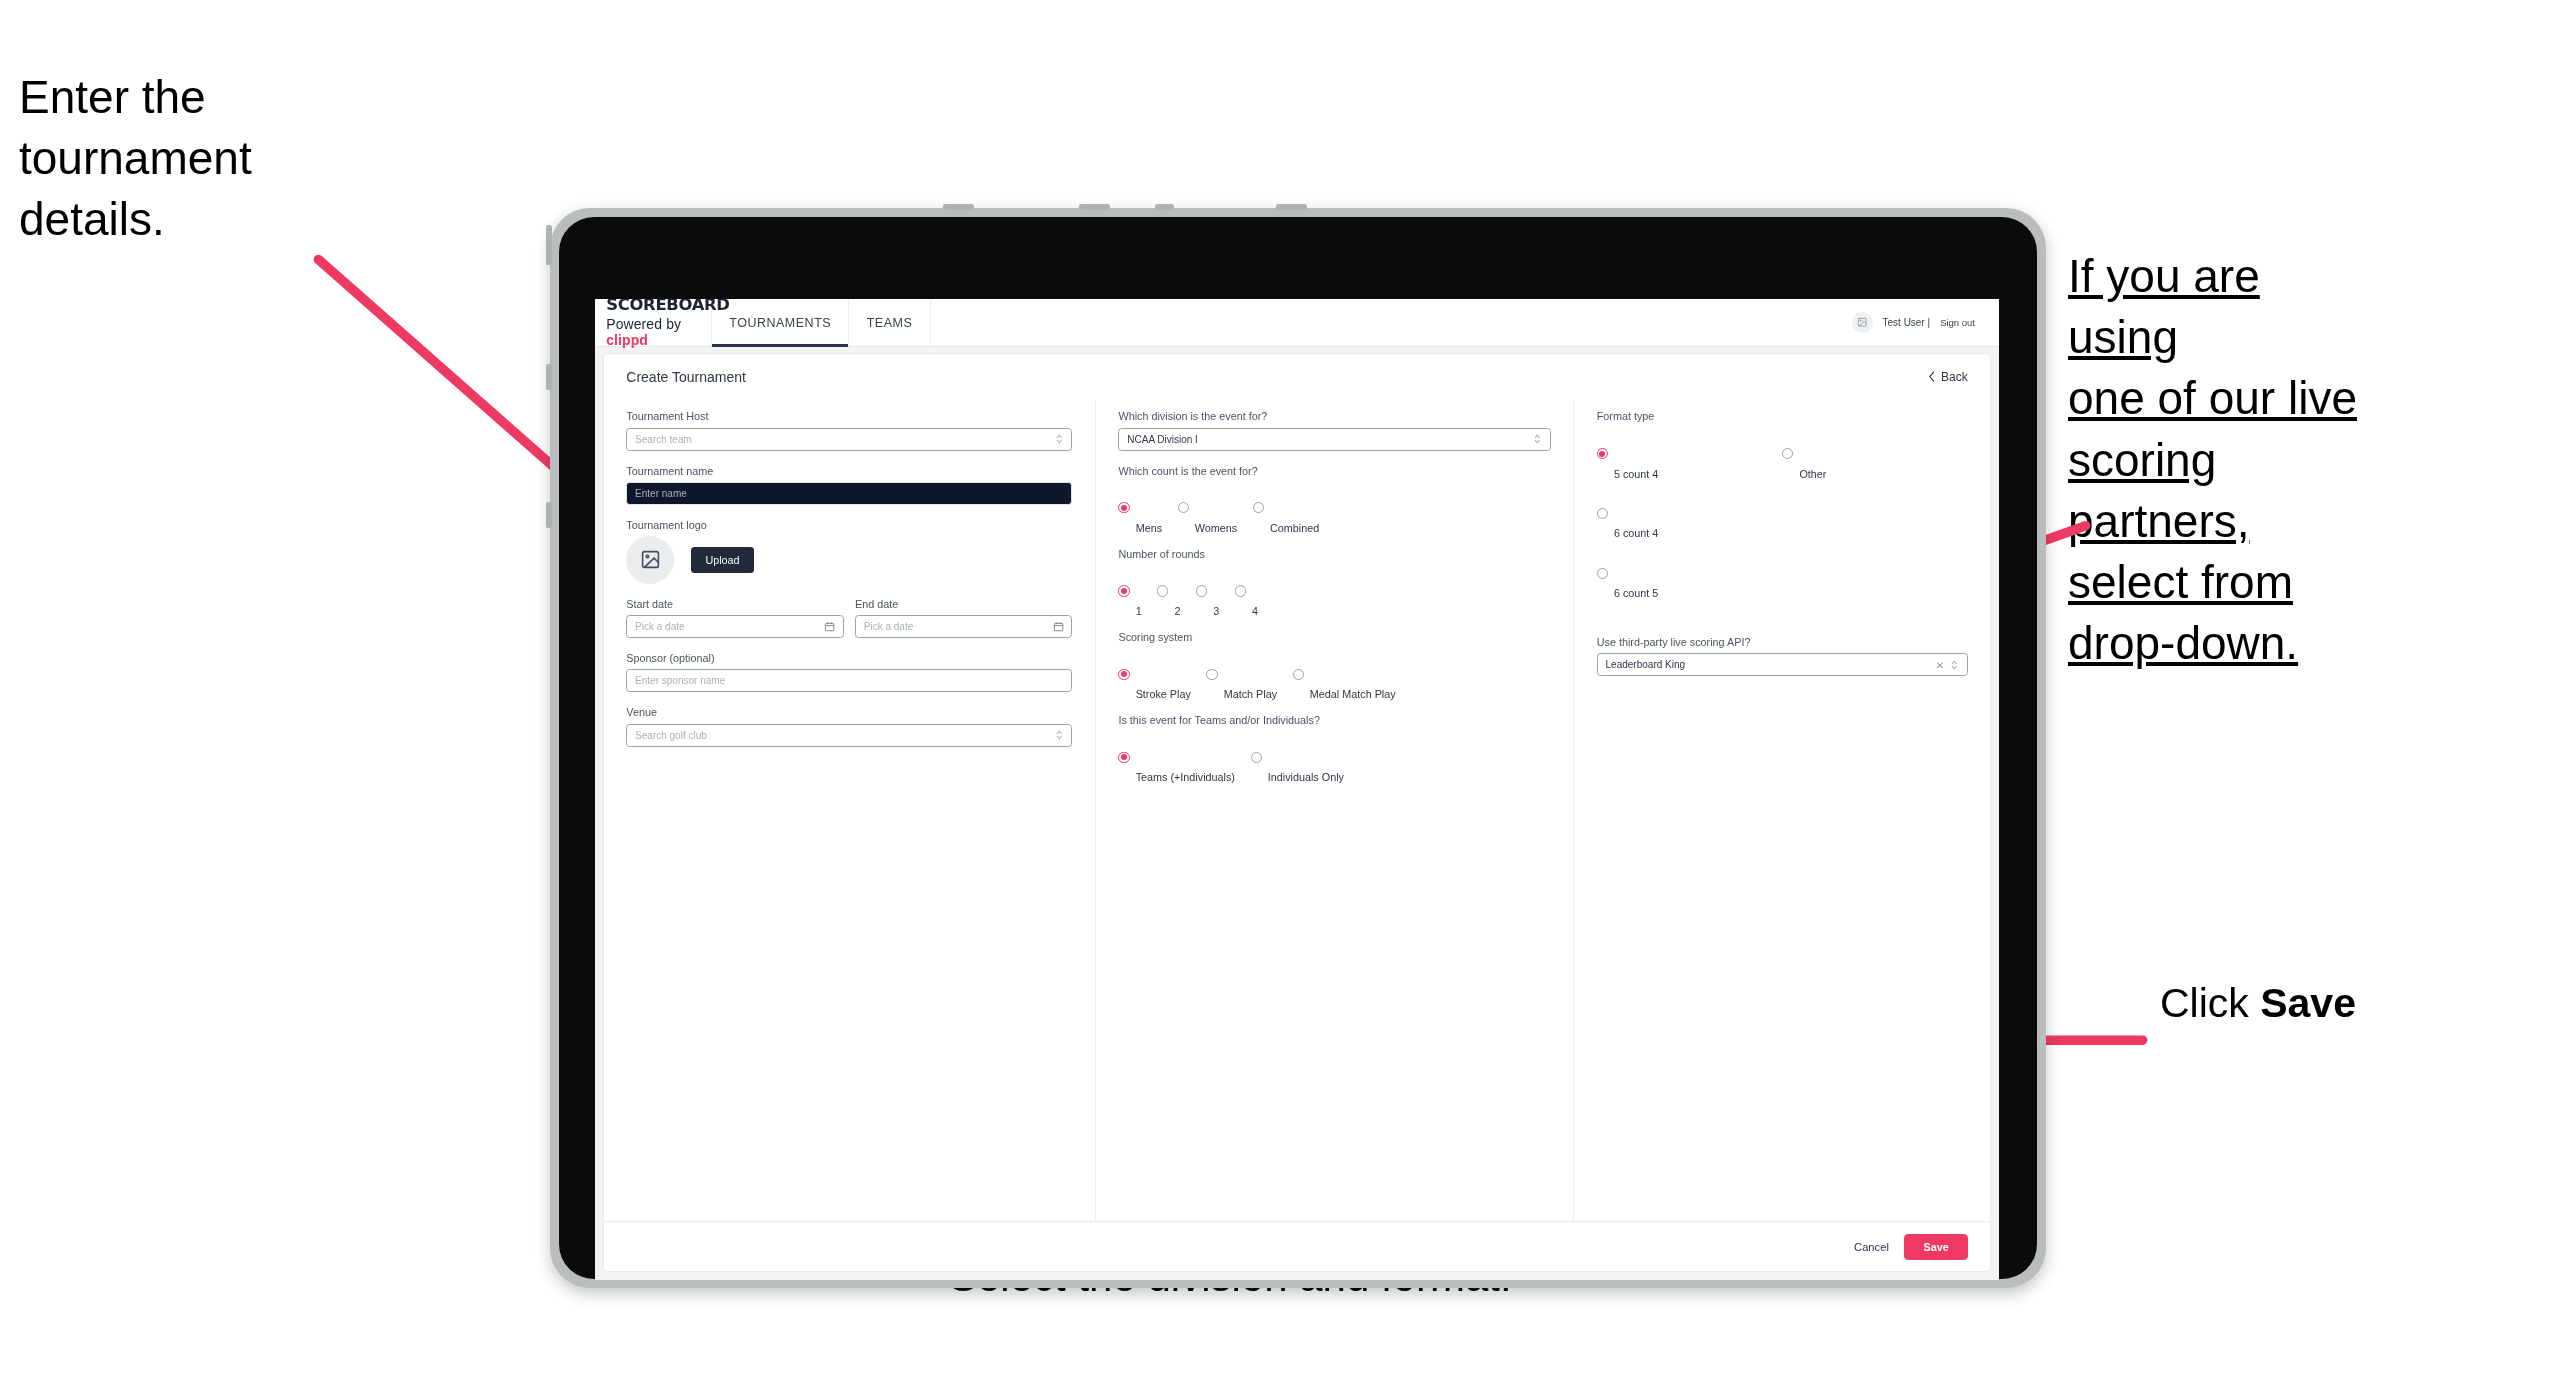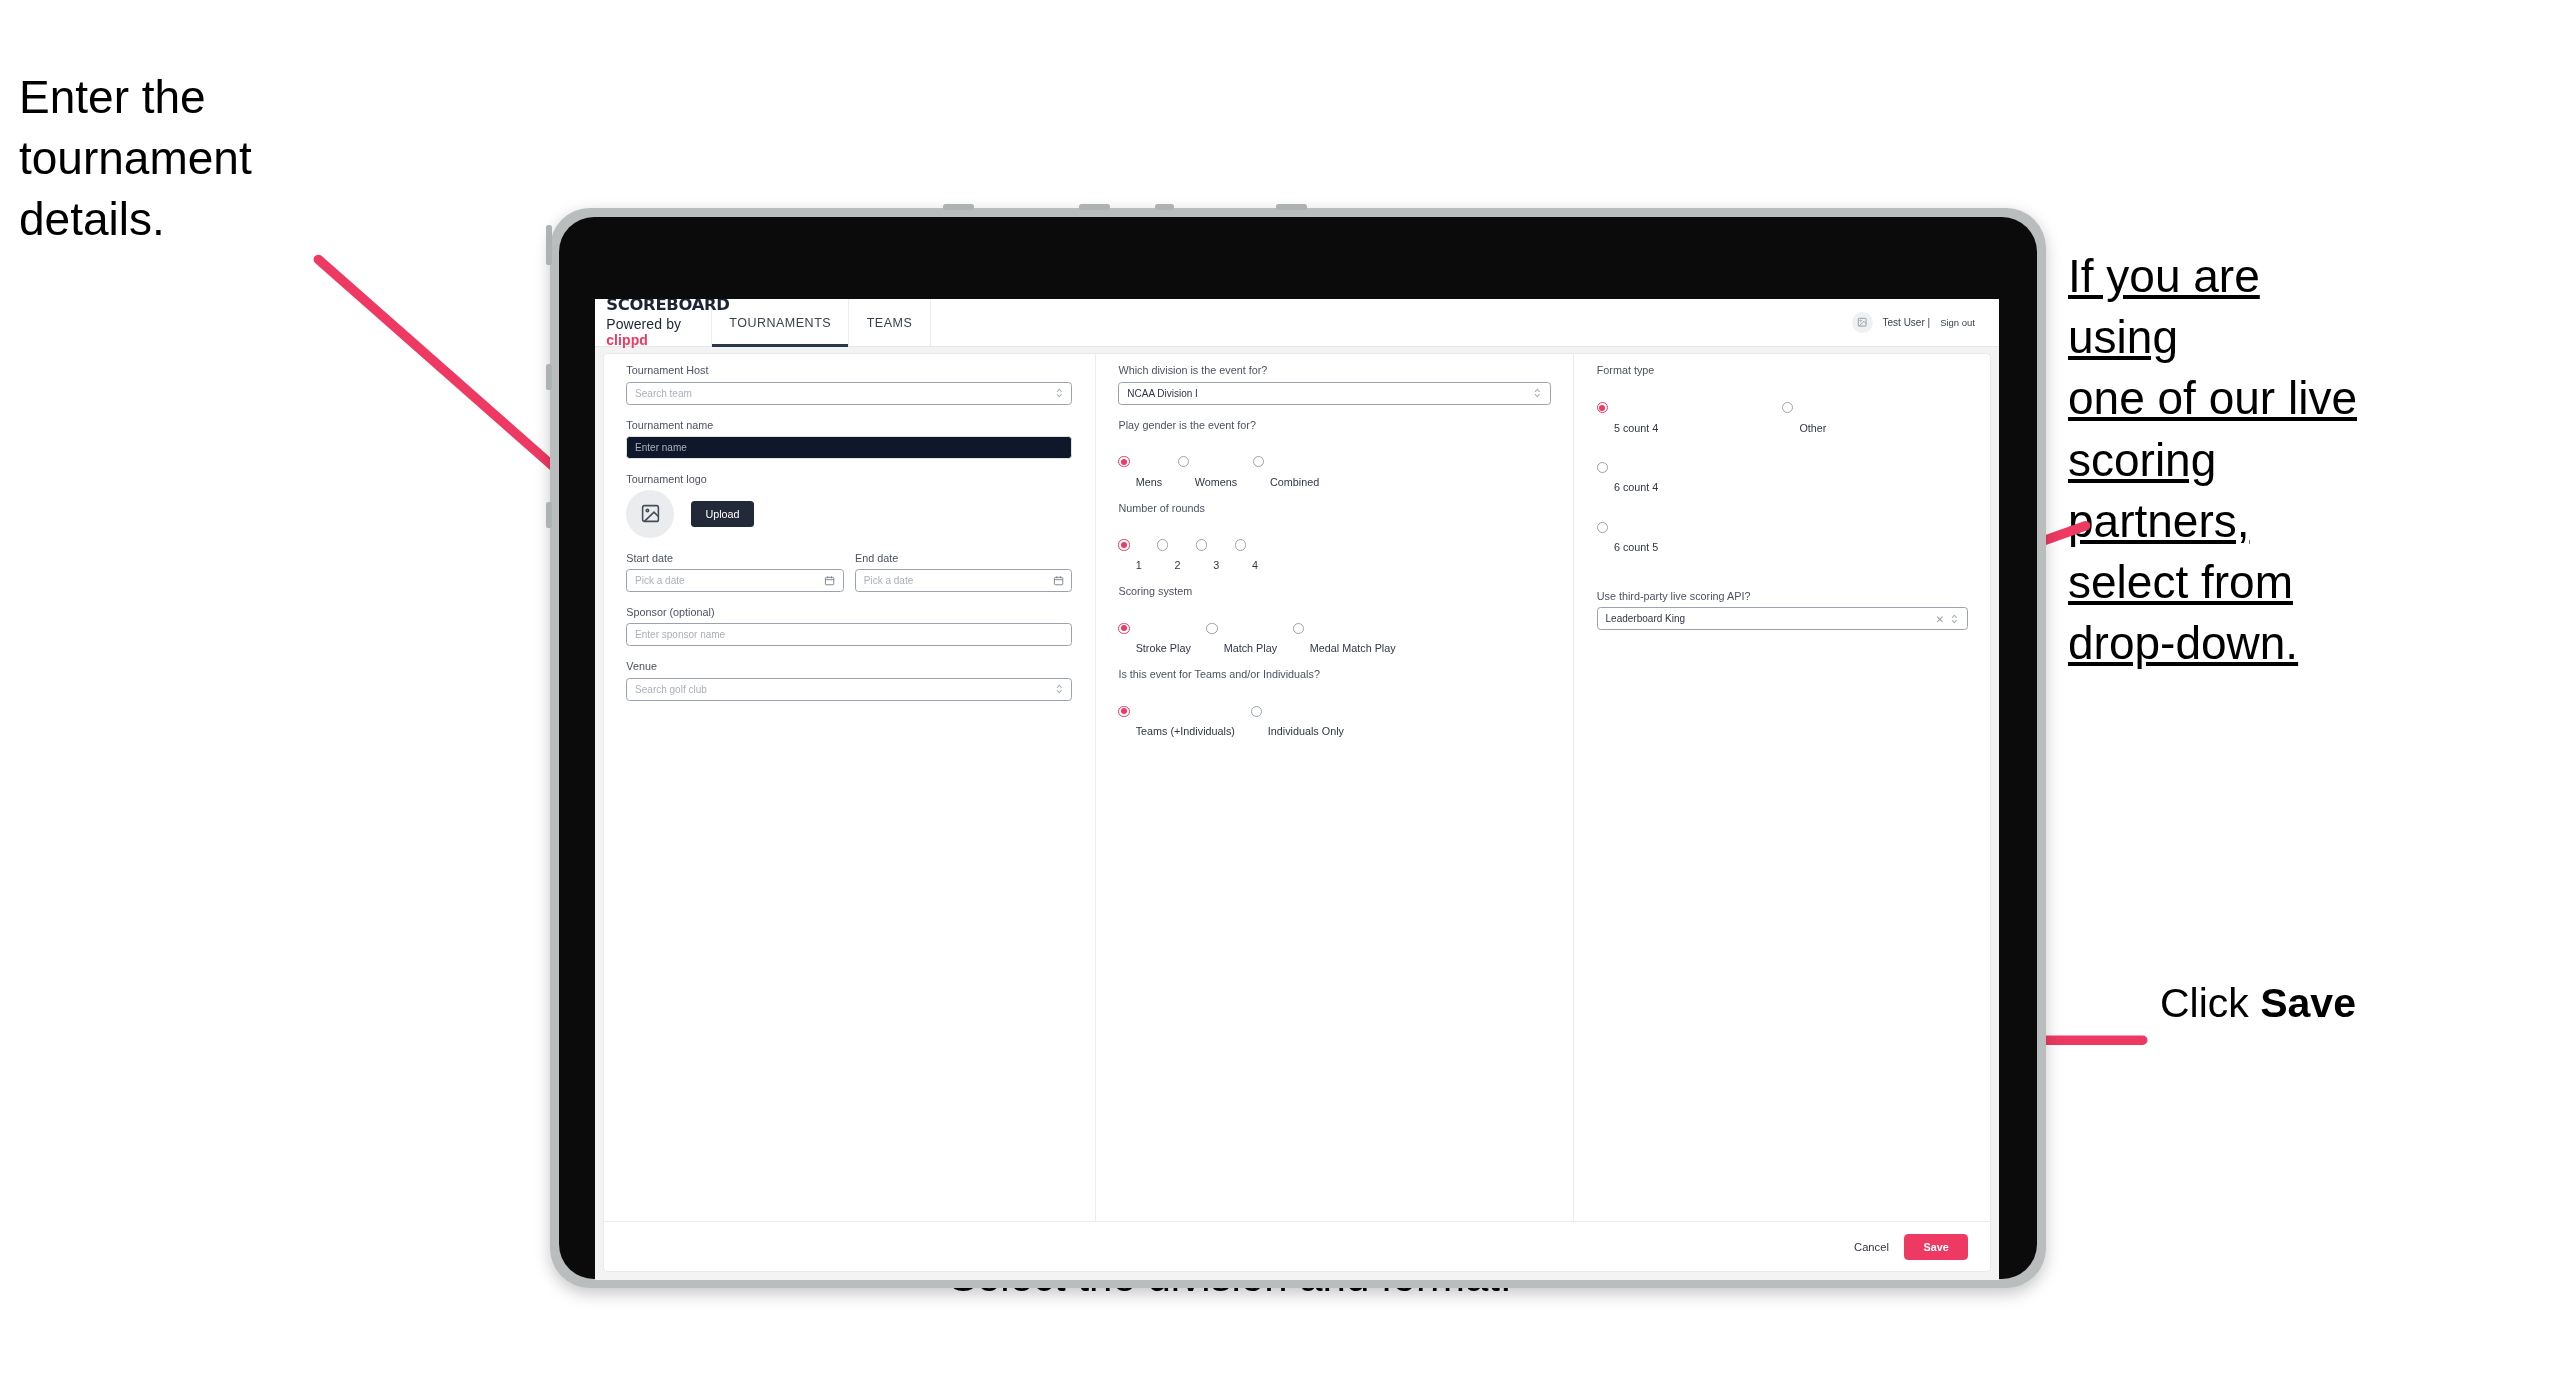--- a/index.html
+++ b/index.html
@@ -253,20 +253,29 @@
             <path d="M21 15l-5-5L5 21"></path>
           </svg>
         </div>
         <div id="nav-user">Test User |</div>
         <div id="nav-signout">Sign out</div>
       </div>
     </div>
 
     <div id="card">
 
+      <div id="card-head">
+        <div id="card-title">Create Tournament</div>
+        <div id="back-link">
+          <svg width="7.8" height="11.2" viewBox="0 0 10 16" fill="none" stroke="#2f3646" stroke-width="1.6">
+            <path d="M8 1L2 8l6 7"></path>
+          </svg>
+          <span>Back</span>
+        </div>
+      </div>
 
       <div id="cols">
 
         <div class="col c1">
 
           <div class="fld-label first">Tournament Host</div>
           <div class="inp">
             <span>Search team</span>
             <svg class="spin" width="8.6" height="12" viewBox="0 0 10 16" fill="none" stroke="#a8aeb8" stroke-width="1.4">
               <path d="M2 6.5L5 3l3 3.5"></path>
@@ -337,21 +346,21 @@
 
           <div class="fld-label first">Which division is the event for?</div>
           <div class="inp filled">
             <span>NCAA Division I</span>
             <svg class="spin" width="8.6" height="12" viewBox="0 0 10 16" fill="none" stroke="#a8aeb8" stroke-width="1.4">
               <path d="M2 6.5L5 3l3 3.5"></path>
                 <path d="M2 9.5L5 13l3-3.5"></path>
             </svg>
           </div>
 
-          <div class="fld-label">Play gender is the event for?</div>
+          <div class="fld-label">Which count is the event for?</div>
           <div class="rgroup">
             <div class="ritem">
               <span class="radio on"></span>
               <span class="rlabel">Mens</span>
             </div>
             <div class="ritem">
               <span class="radio"></span>
               <span class="rlabel">Womens</span>
             </div>
             <div class="ritem">

